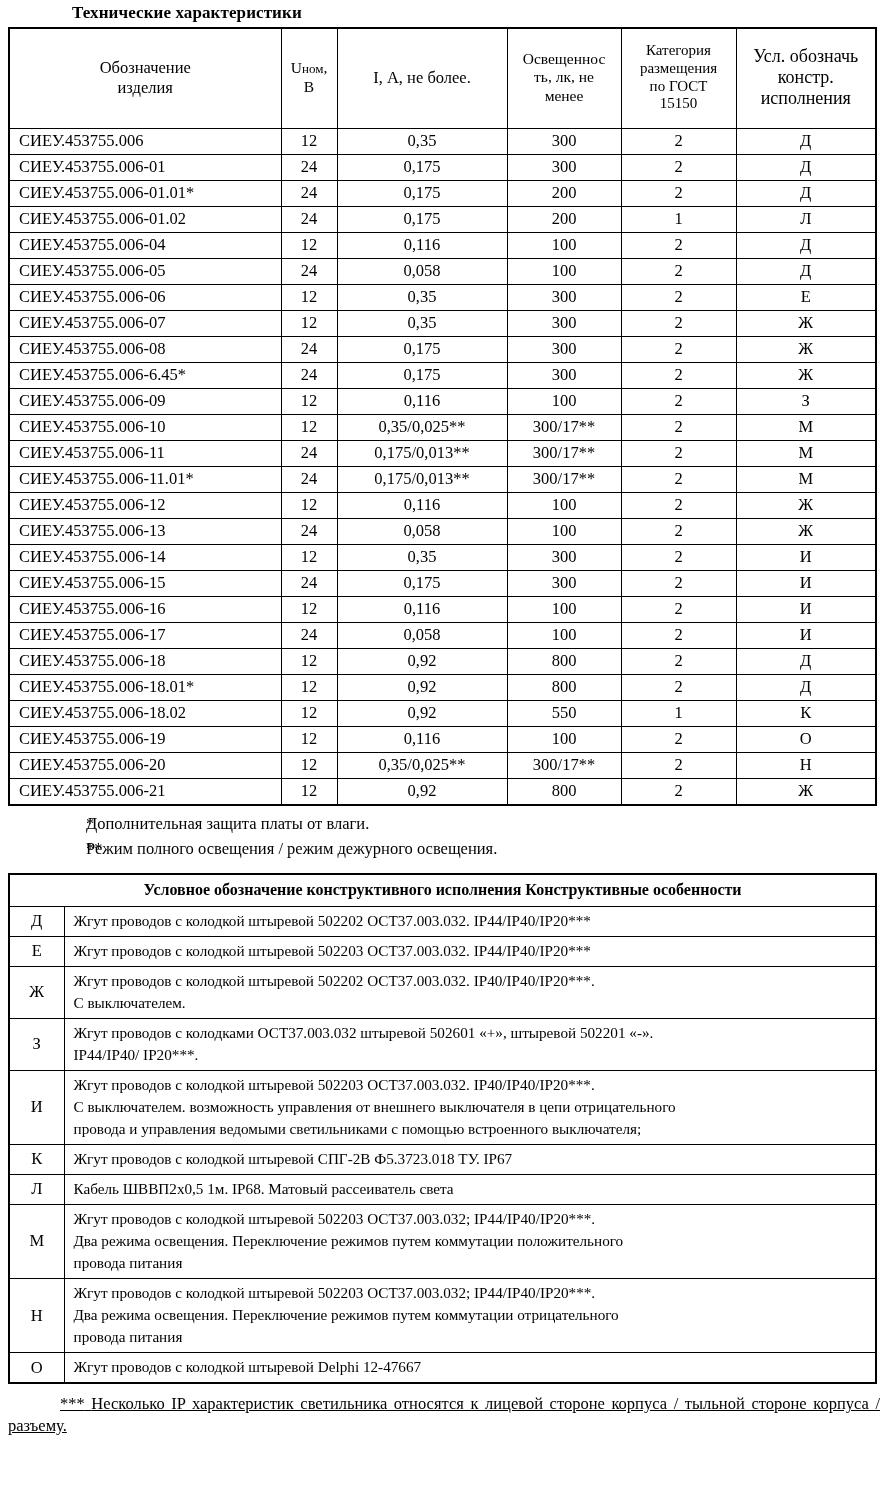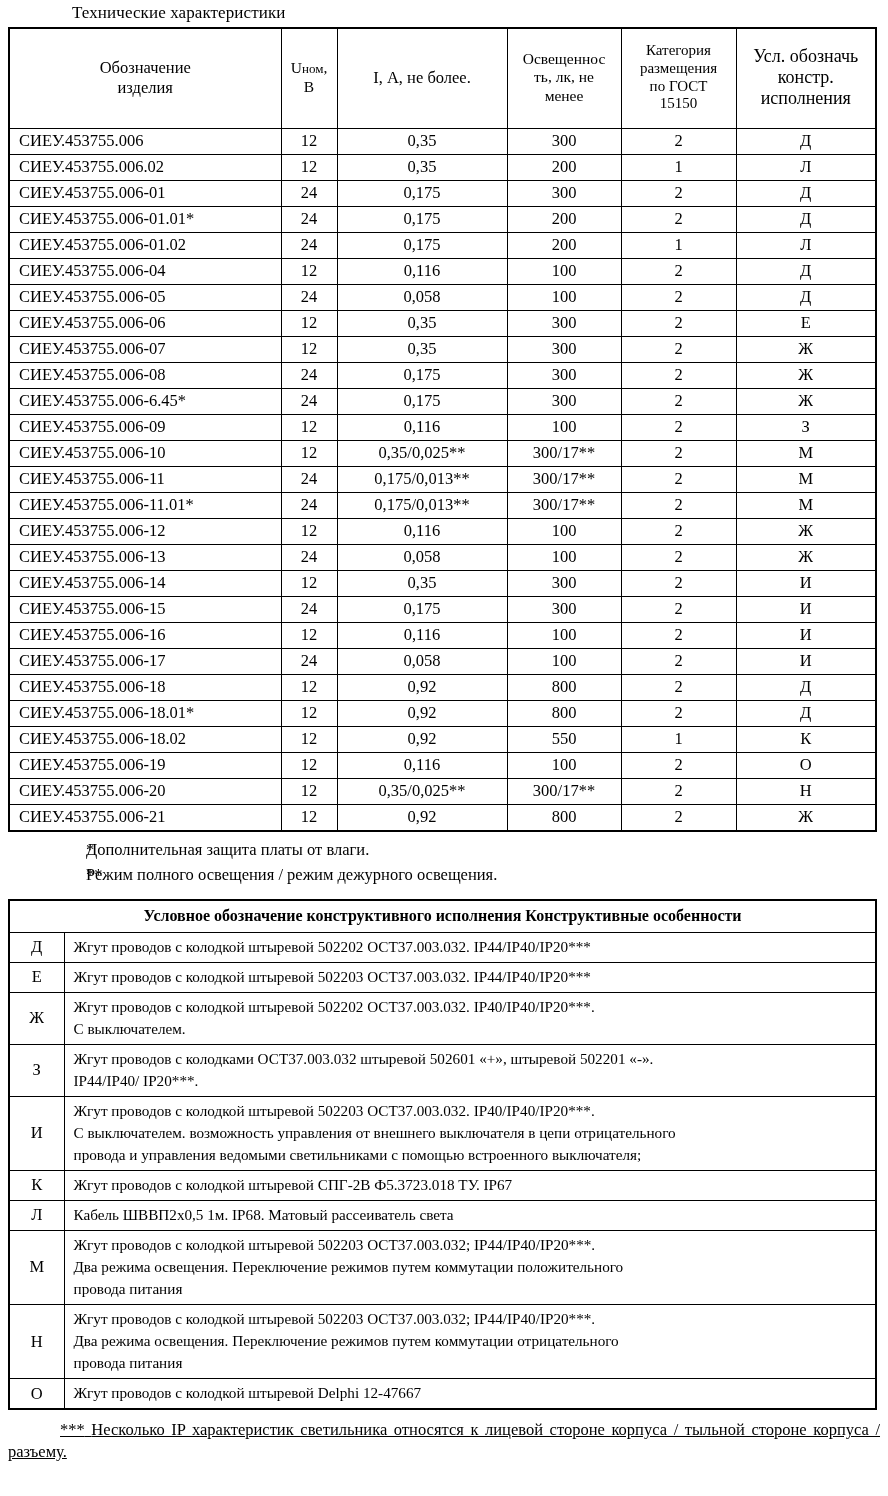--- a/index.html
+++ b/index.html
@@ -18,21 +18,21 @@
     position: relative;
     width: 888px;
     min-height: 1496px;
     padding: 0;
     box-sizing: border-box;
   }
 
   
   .doc-title {
     font-size: 17px;
-    font-weight: normal;
+    font-weight: bold;
     padding: 3px 0 4px 72px;
     line-height: 1.15;
     letter-spacing: 0.1px;
   }
 
   
   table {
     border-collapse: collapse;
     table-layout: fixed;
     border: 2px solid #000;
@@ -200,28 +200,20 @@
     <tbody id="spec-body">
         <tr>
           <td class="cell-desig">СИЕУ.453755.006</td>
           <td class="cell-num">12</td>
           <td class="cell-num">0,35</td>
           <td class="cell-num">300</td>
           <td class="cell-num">2</td>
           <td class="cell-num">Д</td>
         </tr>
         <tr>
-          <td class="cell-desig">СИЕУ.453755.006.02</td>
-          <td class="cell-num">12</td>
-          <td class="cell-num">0,35</td>
-          <td class="cell-num">200</td>
-          <td class="cell-num">1</td>
-          <td class="cell-num">Л</td>
-        </tr>
-        <tr>
           <td class="cell-desig">СИЕУ.453755.006-01</td>
           <td class="cell-num">24</td>
           <td class="cell-num">0,175</td>
           <td class="cell-num">300</td>
           <td class="cell-num">2</td>
           <td class="cell-num">Д</td>
         </tr>
         <tr>
           <td class="cell-desig">СИЕУ.453755.006-01.01*</td>
           <td class="cell-num">24</td>

